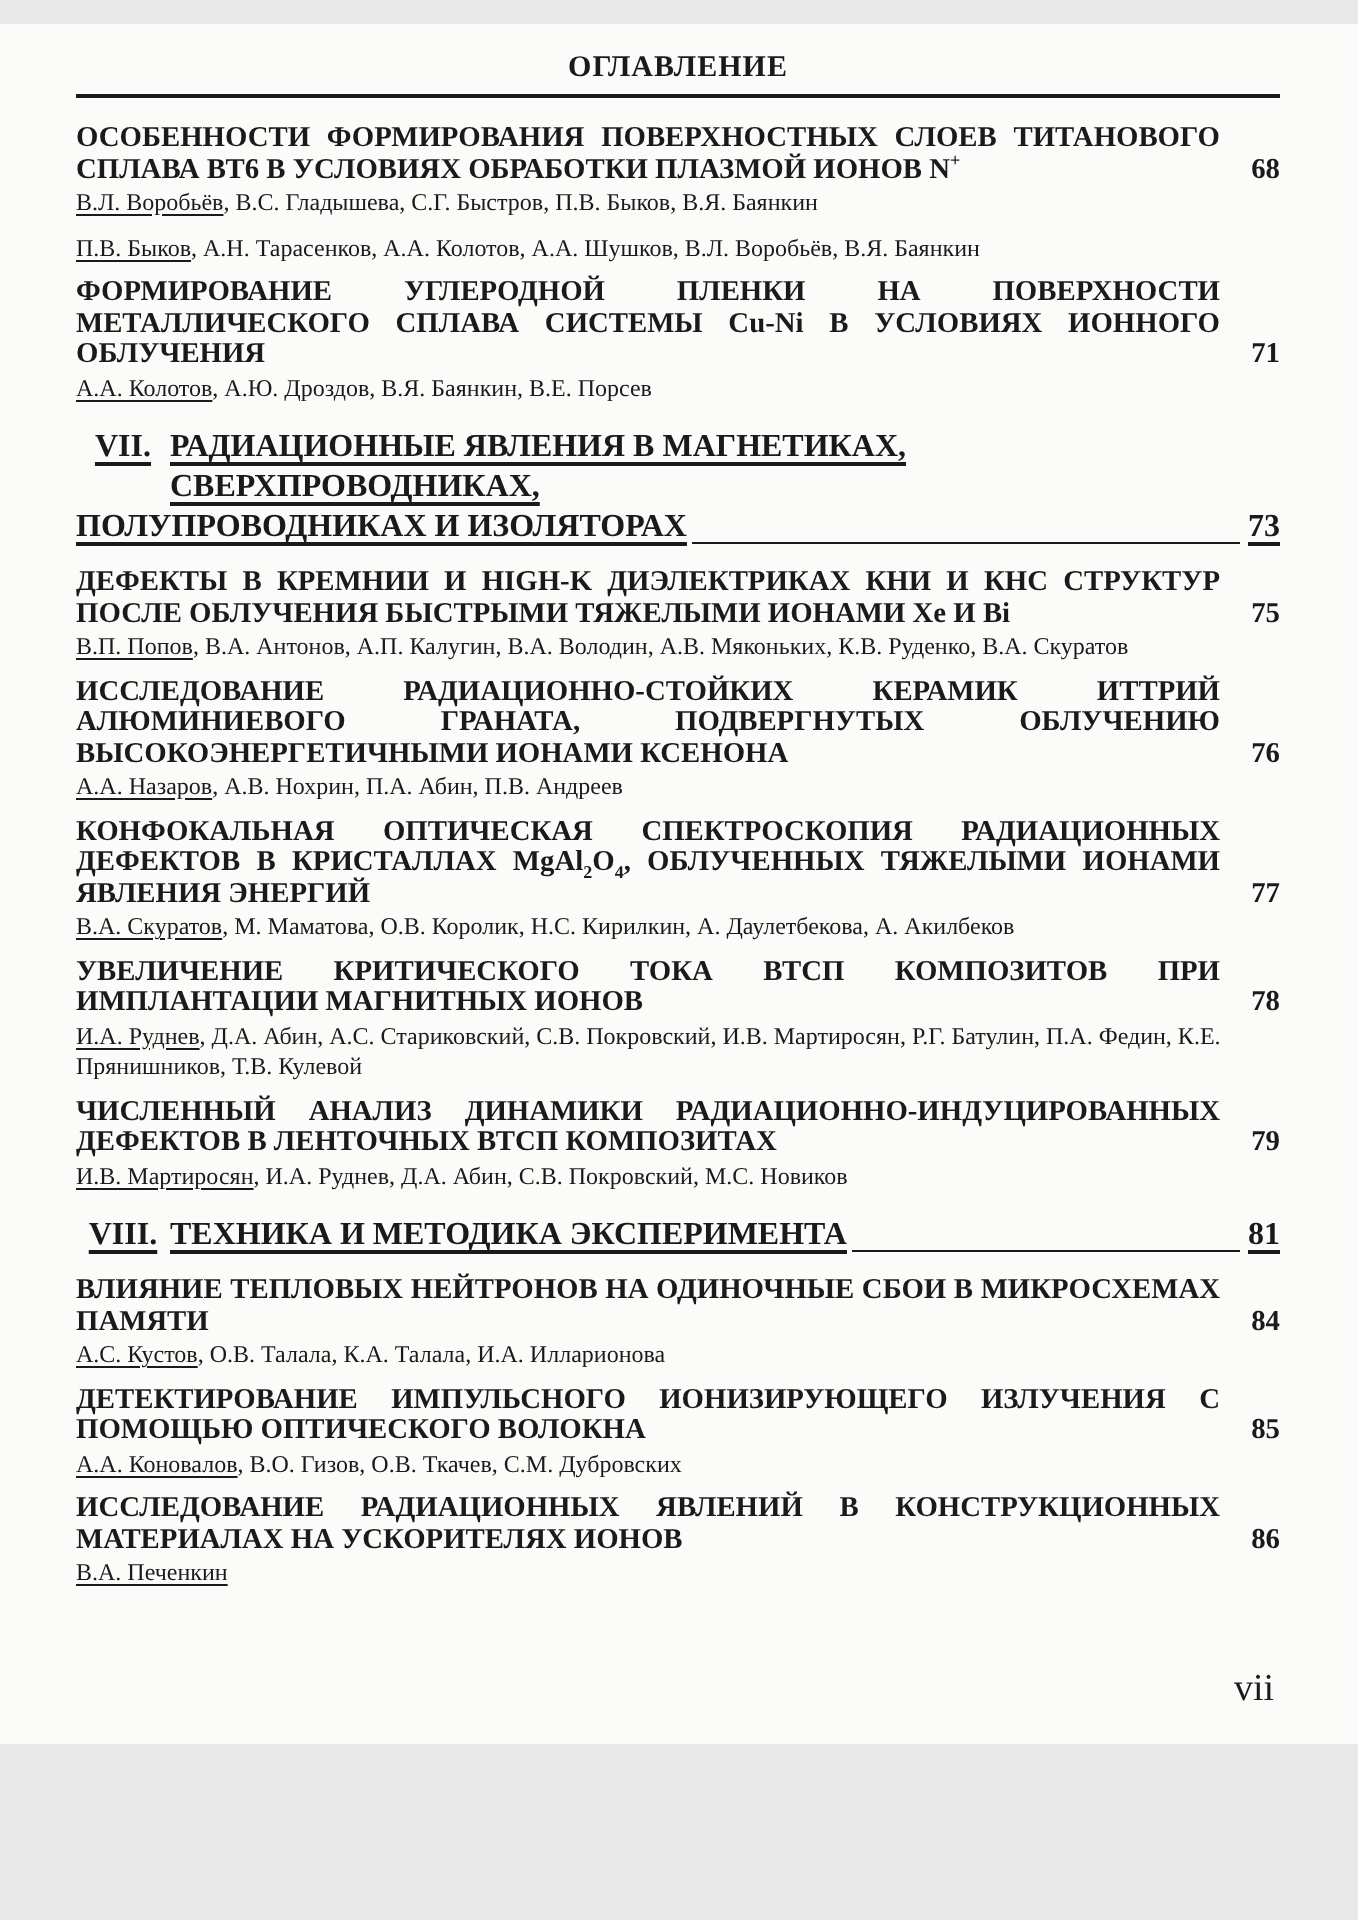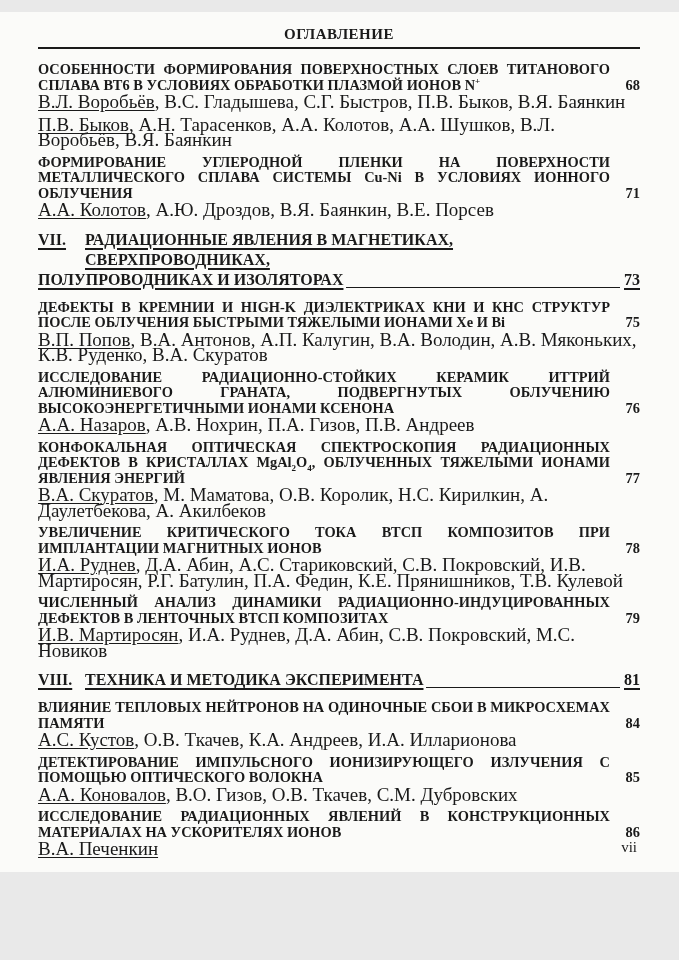--- a/index.html
+++ b/index.html
@@ -24,46 +24,46 @@
   }
   .entry { margin-bottom:7px; }
   .entry-title {
     position:relative;
     font-weight:bold; font-size:14.4px; line-height:15.5px;
     text-align:justify; padding-right:30px;
   }
   .entry-title .pagenum { position:absolute; right:0; bottom:0; }
   .entry-title sup { font-size:9px; line-height:0; }
   .entry-title sub { font-size:9px; line-height:0; }
-  .entry-authors { font-size:19px; line-height:15.5px; margin-top:1px; }
+  .entry-authors { font-size:12px; line-height:15.5px; margin-top:1px; }
   .first-author { text-decoration:underline; text-underline-offset:2px; }
   .section {
     font-weight:bold; font-size:16px; line-height:20px;
     margin:12px 0 10px 0;
   }
   .sec-line { display:flex; align-items:baseline; }
   .sec-num {
     flex:0 0 47px;
-    text-decoration:underline; text-decoration-thickness:1.5px; text-underline-offset:3px;
+    text-decoration:underline; text-decoration-thickness:1.5px; text-underline-offset:3px;text-align:center;
   }
   .sec-text {
     text-decoration:underline; text-decoration-thickness:1.5px; text-underline-offset:3px;
   }
   .sec-leader {
     flex:1 1 auto; align-self:flex-end;
     border-bottom:1.6px solid var(--ink,#1a1a1a);
     margin:0 2px 2px 3px; height:1px;
   }
   .sec-page {
     text-decoration:underline; text-decoration-thickness:1.5px; text-underline-offset:3px;
     margin-left:2px;
   }
   .footer-page {
     position:absolute; right:42px; bottom:16px;
-    font-size:15px;
+    font-size:19px;
   }
 </style>
 </head>
 <body>
 
 <div class="page">
 
   <div class="doc-header">ОГЛАВЛЕНИЕ</div>
   <div class="header-rule"></div>
 
@@ -106,21 +106,21 @@
       <span class="pagenum">75</span>
     </div>
     <div class="entry-authors"><span class="first-author">В.П. Попов</span><span>, В.А. Антонов, А.П. Калугин, В.А. Володин, А.В. Мяконьких, К.В. Руденко, В.А. Скуратов</span></div>
   </div>
 
   <div class="entry">
     <div class="entry-title">
       <span>ИССЛЕДОВАНИЕ РАДИАЦИОННО-СТОЙКИХ КЕРАМИК ИТТРИЙ АЛЮМИНИЕВОГО ГРАНАТА, ПОДВЕРГНУТЫХ ОБЛУЧЕНИЮ ВЫСОКОЭНЕРГЕТИЧНЫМИ ИОНАМИ КСЕНОНА</span>
       <span class="pagenum">76</span>
     </div>
-    <div class="entry-authors"><span class="first-author">А.А. Назаров</span><span>, А.В. Нохрин, П.А. Гизов, П.В. Андреев</span></div>
+    <div class="entry-authors"><span class="first-author">А.А. Назаров</span><span>, А.В. Нохрин, П.А. Абин, П.В. Андреев</span></div>
   </div>
 
   <div class="entry">
     <div class="entry-title">
       <span>КОНФОКАЛЬНАЯ ОПТИЧЕСКАЯ СПЕКТРОСКОПИЯ РАДИАЦИОННЫХ ДЕФЕКТОВ В КРИСТАЛЛАХ MgAl</span><sub>2</sub><span>O</span><sub>4</sub><span>, ОБЛУЧЕННЫХ ТЯЖЕЛЫМИ ИОНАМИ ЯВЛЕНИЯ ЭНЕРГИЙ</span>
       <span class="pagenum">77</span>
     </div>
     <div class="entry-authors"><span class="first-author">В.А. Скуратов</span><span>, М. Маматова, О.В. Королик, Н.С. Кирилкин, А. Даулетбекова, А. Акилбеков</span></div>
   </div>
 
@@ -148,21 +148,21 @@
       <span class="sec-page">81</span>
     </div>
   </div>
 
 
   <div class="entry">
     <div class="entry-title">
       <span>ВЛИЯНИЕ ТЕПЛОВЫХ НЕЙТРОНОВ НА ОДИНОЧНЫЕ СБОИ В МИКРОСХЕМАХ ПАМЯТИ</span>
       <span class="pagenum">84</span>
     </div>
-    <div class="entry-authors"><span class="first-author">А.С. Кустов</span><span>, О.В. Ткачев, К.А. Андреев, И.А. Илларионова</span></div>
+    <div class="entry-authors"><span class="first-author">А.С. Кустов</span><span>, О.В. Талала, К.А. Талала, И.А. Илларионова</span></div>
   </div>
 
   <div class="entry">
     <div class="entry-title">
       <span>ДЕТЕКТИРОВАНИЕ ИМПУЛЬСНОГО ИОНИЗИРУЮЩЕГО ИЗЛУЧЕНИЯ С ПОМОЩЬЮ ОПТИЧЕСКОГО ВОЛОКНА</span>
       <span class="pagenum">85</span>
     </div>
     <div class="entry-authors"><span class="first-author">А.А. Коновалов</span><span>, В.О. Гизов, О.В. Ткачев, С.М. Дубровских</span></div>
   </div>
 

